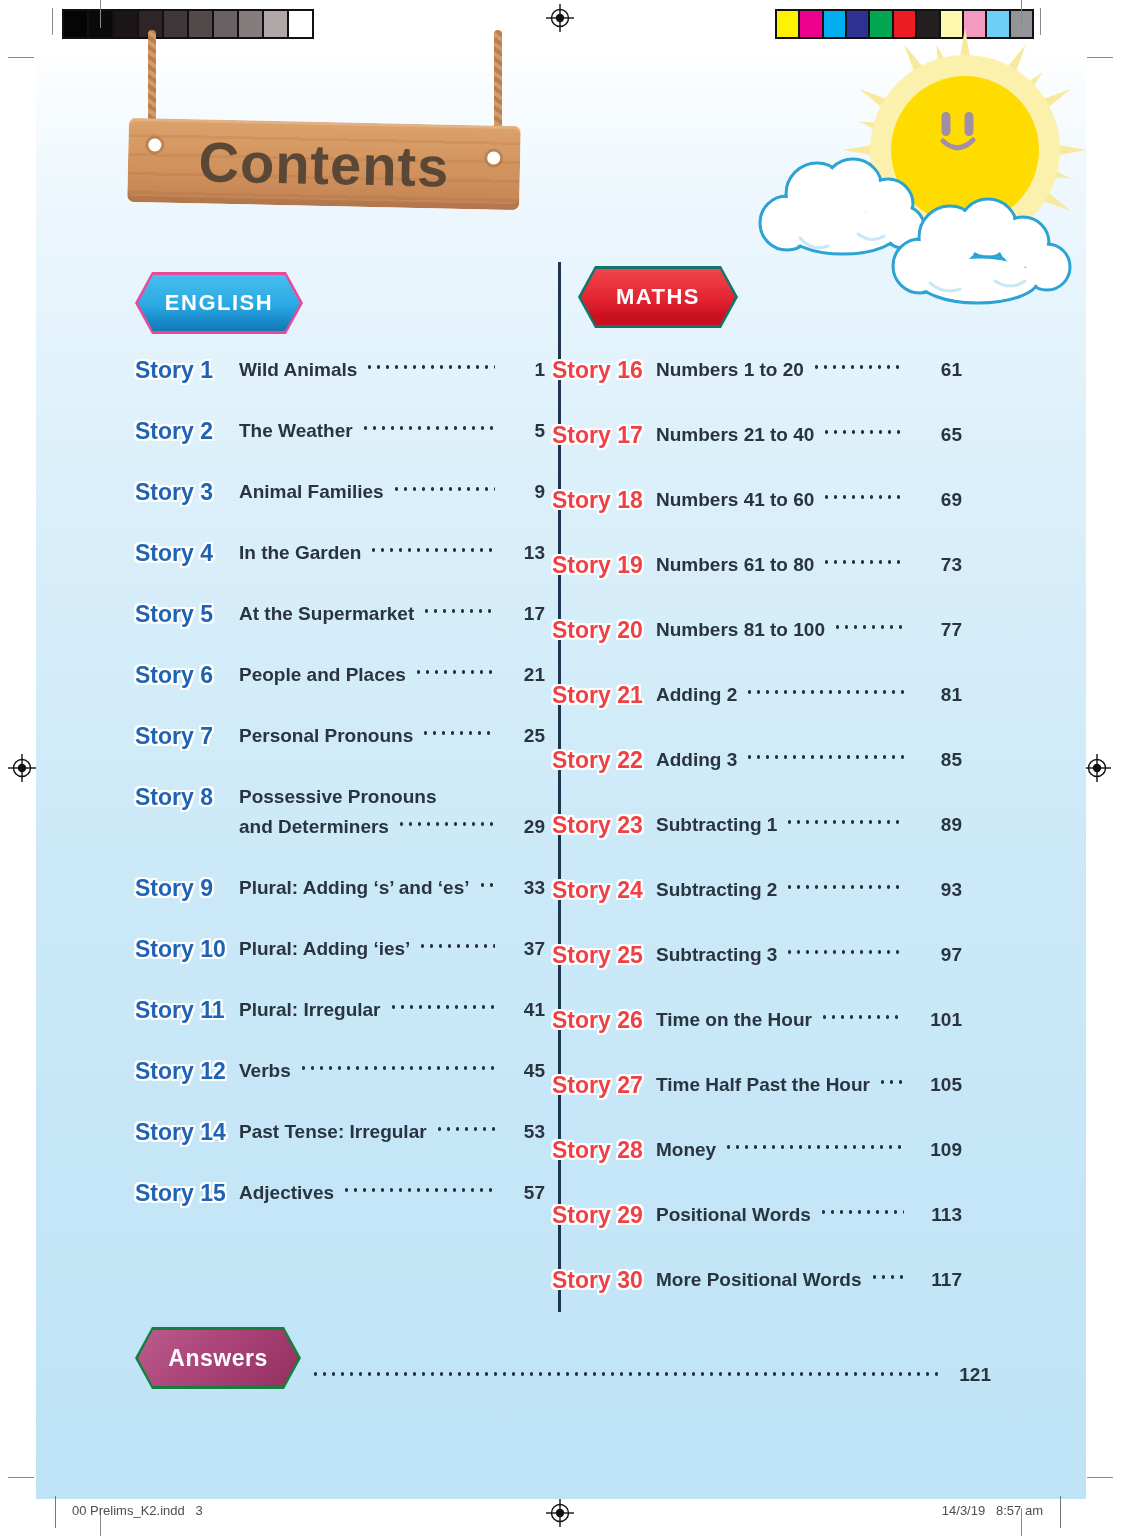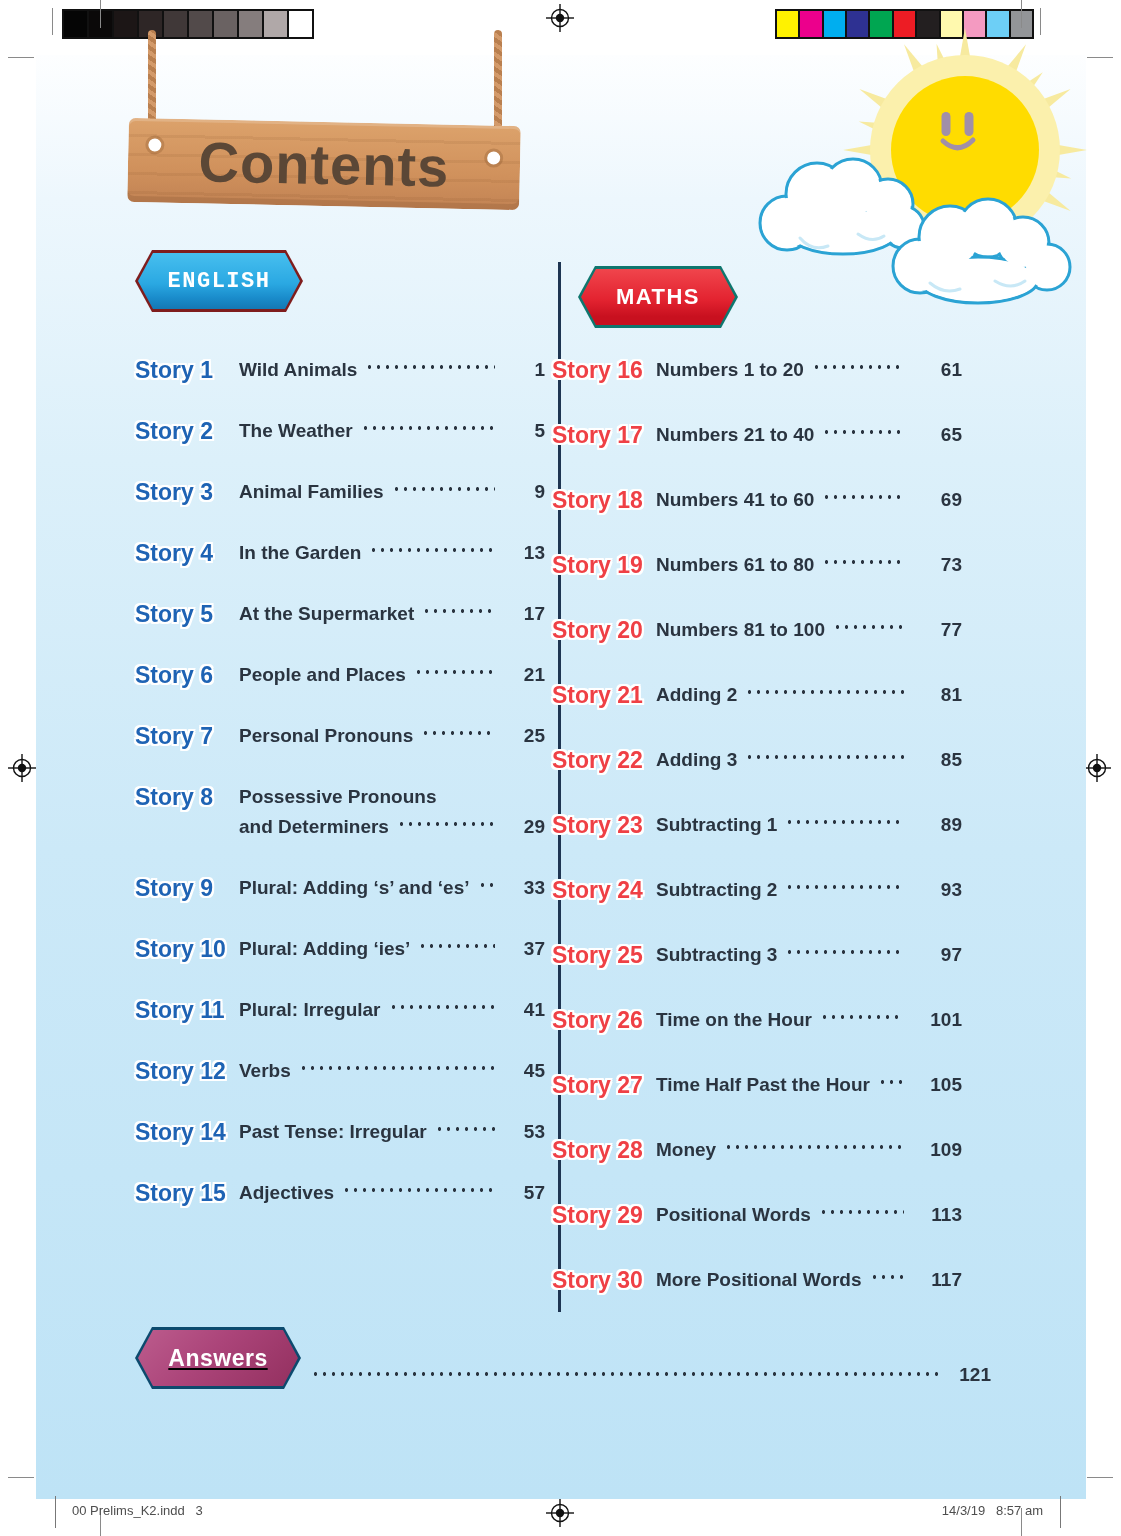--- a/index.html
+++ b/index.html
@@ -47,25 +47,25 @@
   .hex-outer{
     position:absolute; display:flex;
     clip-path:polygon(17px 0, calc(100% - 17px) 0, 100% 50%, calc(100% - 17px) 100%, 17px 100%, 0 50%);
     padding:3px;
   }
   .hex-inner{
     flex:1; display:flex; align-items:center; justify-content:center;
     clip-path:polygon(15px 0, calc(100% - 15px) 0, 100% 50%, calc(100% - 15px) 100%, 15px 100%, 0 50%);
     color:#fff; font-weight:800; letter-spacing:1.5px;
   }
-  #badge-english{left:135px; top:250px; width:162px; height:56px; background:#7f1d1d;font-family:Liberation Mono, monospace;}
+  #badge-english{left:135px; top:272px; width:162px; height:56px; background:#ec4899;}
   #badge-english .hex-inner{background:linear-gradient(180deg,#47BFEF 0%, #2AA8E2 55%, #1A8CCB 80%, #1478B4 100%); font-size:22px;}
   #badge-maths{left:578px; top:266px; width:154px; height:56px; background:#0f766e;}
   #badge-maths .hex-inner{background:linear-gradient(180deg,#F0454C 0%, #E32330 55%, #C8101F 85%); font-size:22px;}
-  #badge-answers{position:relative; width:160px; height:56px; background:#0c4a6e; flex-shrink:0;text-decoration:underline;}
+  #badge-answers{position:relative; width:160px; height:56px; background:#15803d; flex-shrink:0;}
   #badge-answers .hex-inner{background:linear-gradient(135deg,#BC5C8D 0%, #AB4479 45%, #93305F 100%); font-size:23px; letter-spacing:0.5px;}
   
   .divider{position:absolute; left:558px; top:262px; width:3px; height:1050px; background:#1E3552;}
   
   .toc-col{position:absolute; top:355px; width:410px;}
   #english-list{left:135px;}
   #maths-list{left:552px;}
   .toc-row{display:flex; align-items:flex-start;}
   #english-list .toc-row{margin-bottom:31px;}
   #maths-list .toc-row{margin-bottom:35px;}

